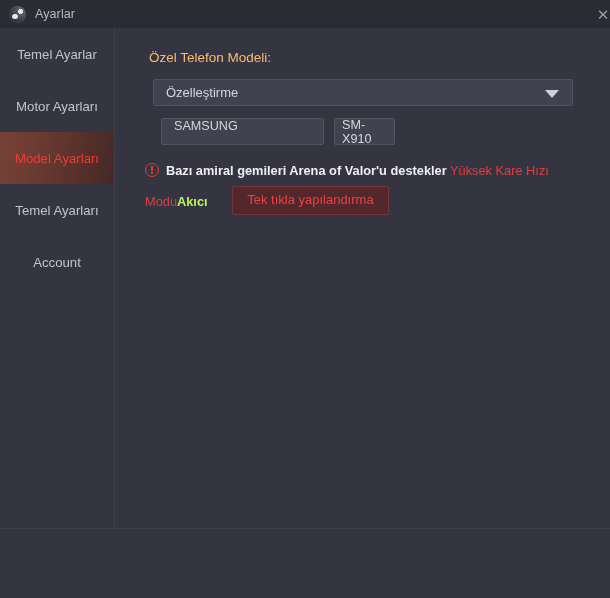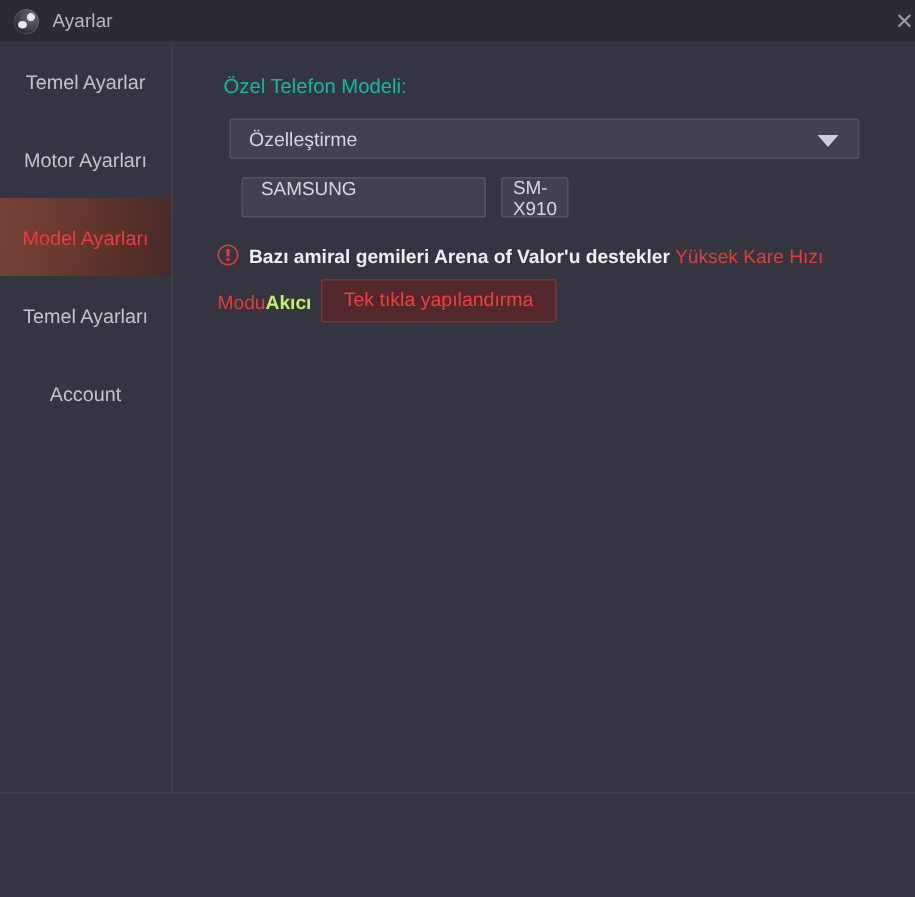--- a/index.html
+++ b/index.html
@@ -100,21 +100,21 @@
   
   #main {
     position: absolute;
     left: 116px; top: 0;
     width: 494px; height: 500px;
   }
   #field-label {
     position: absolute;
     left: 33px; top: 22px;
     font-size: 13.5px;
-    color: #14b8a6;
+    color: #fdba74;
   }
   #model-dropdown {
     position: absolute;
     left: 37px; top: 51px;
     width: 420px; height: 27px;
     background: #41414f;
     border: 1px solid #52525f;
     border-radius: 2px;
     box-sizing: border-box;
     display: flex;
@@ -148,21 +148,21 @@
     cursor: text;
   }
   #brand-value, #model-value {
     margin-left: 12px;
     font-size: 12.6px;
     color: #d6d6de;
   }
   #model-input {
     position: absolute;
     left: 218px; top: 90px;
-    width: 45px; height: 27px;
+    width: 61px; height: 27px;
     background: #41414f;
     border: 1px solid #55555f;
     border-radius: 2px;
     box-sizing: border-box;
     display: flex;
     align-items: center;
     cursor: text;
   }
   #model-value { margin-left: 7px; }
 
@@ -199,21 +199,21 @@
     left: 50%; bottom: 2px;
     margin-left: -0.8px;
     width: 1.6px; height: 1.6px;
     background: #e03c3c;
   }
   .notice-main { font-weight: 700; color: #eeeef3; }
   .notice-red { color: #e23c3c; }
   .notice-strong { font-weight: 700; color: #bef264; }
   #oneclick-button {
     display: inline-block;
-    margin-left: 3px;
+    margin-left: 21px;
     padding: 5px 14px 6px;
     background: #52282d;
     border: 1px solid #7a3339;
     border-radius: 2px;
     color: #ef4040;
     font-size: 13px;
     line-height: 16px;
     vertical-align: 2px;
     cursor: pointer;
   }

